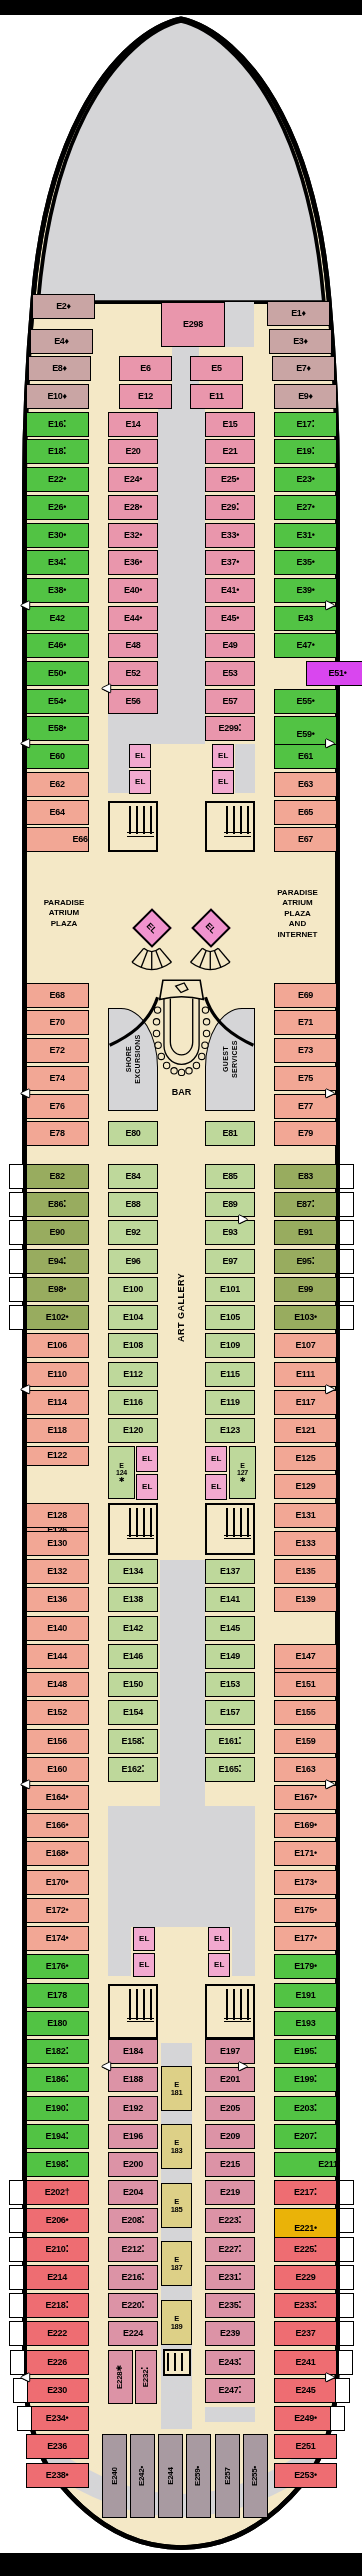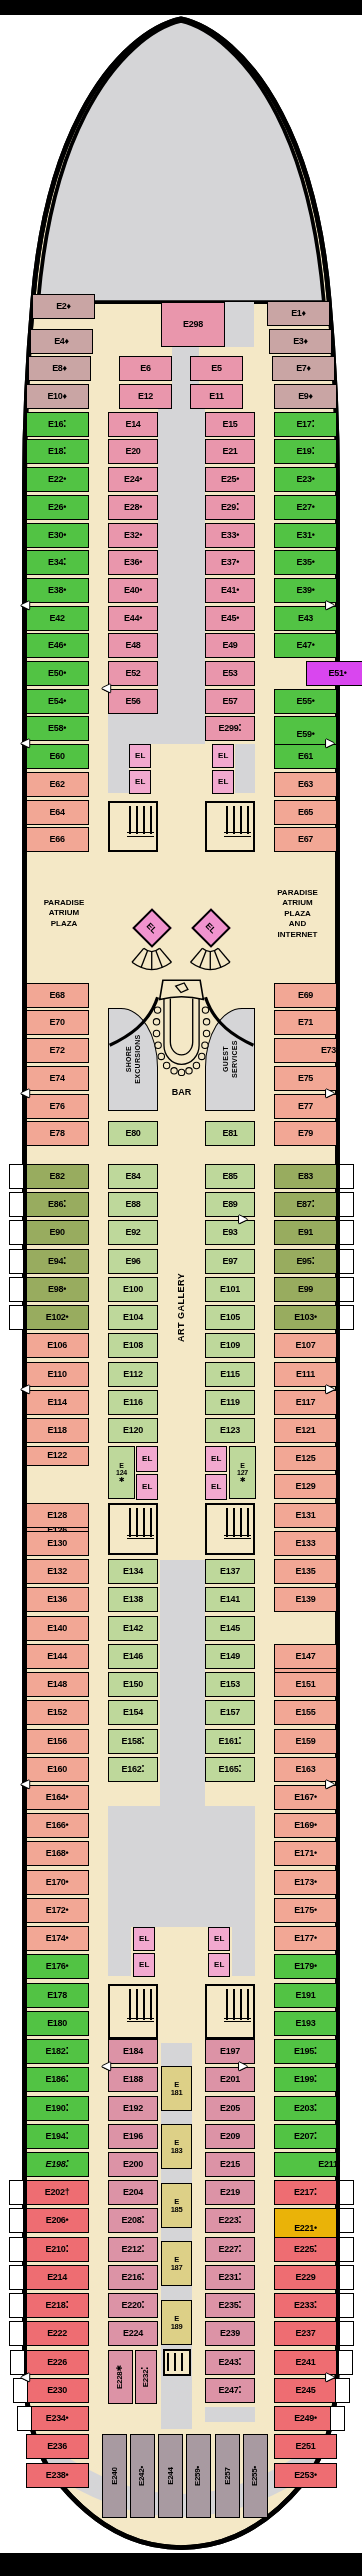--- a/index.html
+++ b/index.html
@@ -306,42 +306,42 @@
       </div>
       <div class="cabin" style="left: 274px; top: 772px; width: 63px; height: 24.5px; background: rgb(242, 167, 149);">
         <span>E63</span>
       </div>
       <div class="cabin" style="left: 25.6px; top: 800px; width: 63px; height: 24.5px; background: rgb(242, 167, 149);">
         <span>E64</span>
       </div>
       <div class="cabin" style="left: 274px; top: 800px; width: 63px; height: 24.5px; background: rgb(242, 167, 149);">
         <span>E65</span>
       </div>
-      <div class="cabin" style="left: 25.6px; top: 827px; width: 63px; height: 24.5px; background: rgb(242, 167, 149);">
+      <div class="cabin" style="left: 25.6px; top: 827px; width: 63px; height: 24.5px; background: rgb(242, 167, 149); justify-content: flex-end;">
         <span>E66</span>
       </div>
       <div class="cabin" style="left: 274px; top: 827px; width: 63px; height: 24.5px; background: rgb(242, 167, 149);">
         <span>E67</span>
       </div>
       <div class="cabin" style="left: 25.6px; top: 983px; width: 63px; height: 24.5px; background: rgb(242, 167, 149);">
         <span>E68</span>
       </div>
       <div class="cabin" style="left: 274px; top: 983px; width: 63px; height: 24.5px; background: rgb(242, 167, 149);">
         <span>E69</span>
       </div>
       <div class="cabin" style="left: 25.6px; top: 1010px; width: 63px; height: 24.5px; background: rgb(242, 167, 149);">
         <span>E70</span>
       </div>
       <div class="cabin" style="left: 274px; top: 1010px; width: 63px; height: 24.5px; background: rgb(242, 167, 149);">
         <span>E71</span>
       </div>
       <div class="cabin" style="left: 25.6px; top: 1038px; width: 63px; height: 24.5px; background: rgb(242, 167, 149);">
         <span>E72</span>
       </div>
-      <div class="cabin" style="left: 274px; top: 1038px; width: 63px; height: 24.5px; background: rgb(242, 167, 149); justify-content: flex-end;">
+      <div class="cabin" style="left: 274px; top: 1038px; width: 63px; height: 24.5px; background: rgb(242, 167, 149);">
         <span>E73</span>
       </div>
       <div class="cabin" style="left: 25.6px; top: 1066px; width: 63px; height: 24.5px; background: rgb(242, 167, 149);">
         <span>E74</span>
       </div>
       <div class="cabin" style="left: 274px; top: 1066px; width: 63px; height: 24.5px; background: rgb(242, 167, 149);">
         <span>E75</span>
       </div>
       <div class="cabin" style="left: 25.6px; top: 1094px; width: 63px; height: 24.5px; background: rgb(242, 167, 149);">
         <span>E76</span>
@@ -696,21 +696,21 @@
       </div>
       <div class="cabin" style="left: 108px; top: 2124px; width: 50px; height: 24.5px; background: rgb(220, 147, 166);">
         <span>E196</span>
       </div>
       <div class="cabin" style="left: 205px; top: 2124px; width: 50px; height: 24.5px; background: rgb(220, 147, 166);">
         <span>E209</span>
       </div>
       <div class="cabin" style="left: 274px; top: 2124px; width: 63px; height: 24.5px; background: rgb(82, 195, 68);">
         <span>E207⁚</span>
       </div>
-      <div class="cabin" style="left: 25.6px; top: 2152px; width: 63px; height: 24.5px; background: rgb(82, 195, 68); font-style: italic;">
+      <div class="cabin" style="left: 25.6px; top: 2152px; width: 63px; height: 24.5px; background: rgb(82, 195, 68);">
         <span>E198⁚</span>
       </div>
       <div class="cabin" style="left: 108px; top: 2152px; width: 50px; height: 24.5px; background: rgb(220, 147, 166);">
         <span>E200</span>
       </div>
       <div class="cabin" style="left: 205px; top: 2152px; width: 50px; height: 24.5px; background: rgb(220, 147, 166);">
         <span>E215</span>
       </div>
       <div class="cabin" style="left: 274px; top: 2152px; width: 63px; height: 25px; background: rgb(82, 195, 68); padding-left: 48px;">
         <span>E211⁚</span>

